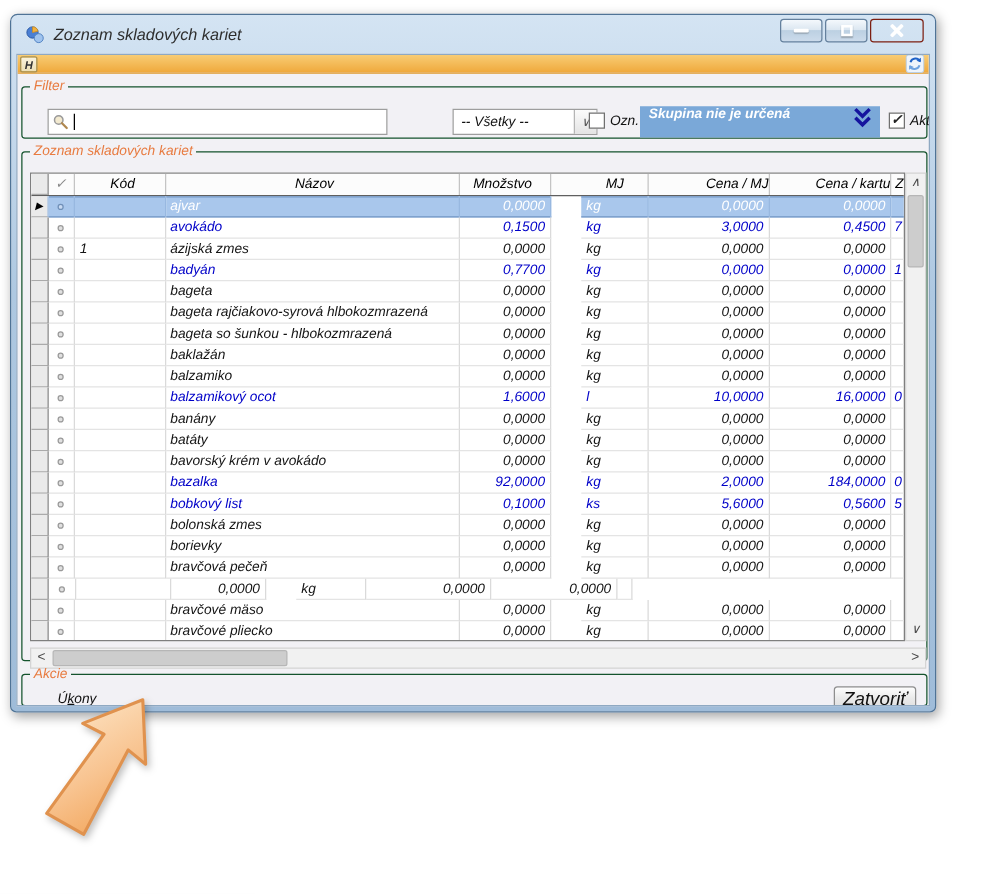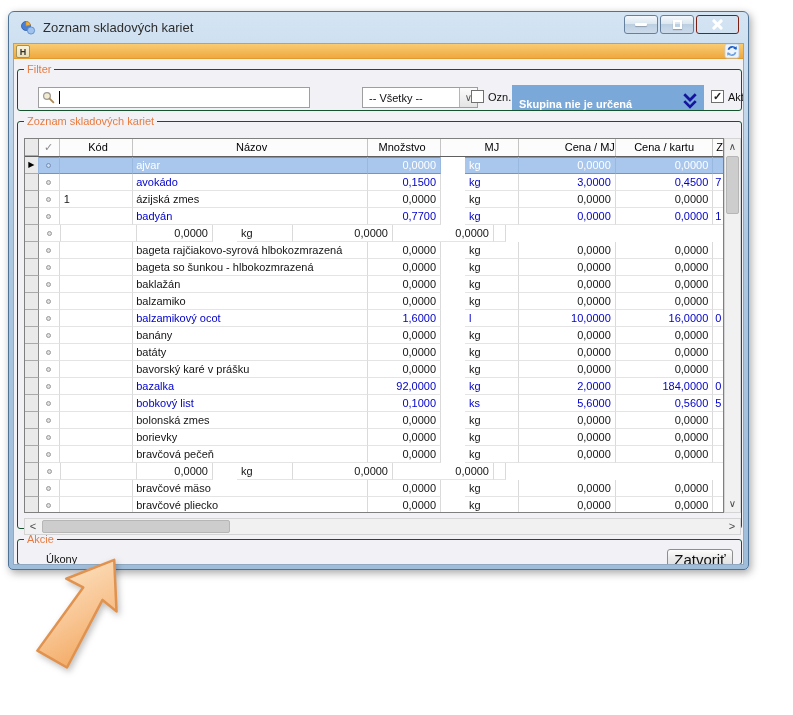--- a/index.html
+++ b/index.html
@@ -5,20 +5,21 @@
   * { margin:0; padding:0; box-sizing:border-box; }
   body { background:#ffffff; font-family:"Liberation Sans", sans-serif; }
   .page { position:relative; width:793px; height:715px; background:#ffffff; overflow:hidden; }
 
   
   .window {
     position:absolute; left:8px; top:11px; width:741px; height:559px;
     background:linear-gradient(#d4e4f3, #aec8e1 40%, #9fbcd9);
     border:1px solid #4f7396; border-radius:6px 6px 5px 5px;
     box-shadow:2px 3px 9px rgba(0,0,0,0.35);
+    font-style:italic;
   }
   .titlebar { position:relative; height:31px; }
   .app-icon { position:absolute; left:11px; top:8px; width:16px; height:16px; }
   .window-title { position:absolute; left:34px; top:0; line-height:31px; font-size:13px; color:#2e2e2e; }
   .win-buttons { position:absolute; right:9px; top:3px; display:flex; gap:2px; }
   .win-btn {
     width:34px; height:19px; border:1px solid #5f7villa-a; border-radius:3px;
     display:flex; align-items:center; justify-content:center; cursor:default;
   }
   .win-btn.minmax { border:1px solid #64809d; background:linear-gradient(#f4f8fc, #dce7f1 45%, #bcd0e2 50%, #ccdbeb); }
@@ -78,21 +79,21 @@
   .checkbox {
     width:13px; height:13px; background:#fff; border:1px solid #707070;
     display:inline-flex; align-items:center; justify-content:center;
     font-size:11px; line-height:11px; color:#222; font-weight:bold;
   }
   .ozn-wrap { position:absolute; left:453px; top:15px; display:flex; align-items:center; gap:4px; }
   .akt-wrap { position:absolute; left:693px; top:15px; display:flex; align-items:center; gap:4px; }
   .cb-label { font-size:11px; color:#111; }
   .banner {
     position:absolute; left:494px; top:10px; width:192px; height:25px;
-    background:#7aa8d8; display:flex; align-items:flex-end;
+    background:#7aa8d8; display:flex; align-items:flex-start;
   }
   .banner-text { flex:1; padding-left:7px; font-size:11px; font-weight:bold; color:#ffffff; }
   .banner-chevrons { width:16px; margin-right:6px; }
 
   
   .grid-wrap { position:absolute; left:6px; top:11px; width:700px; height:375px;
     border:1px solid #7f7f7f; background:#fff; overflow:hidden; }
   .grid-row, .grid-header { display:flex; width:700px; }
   .grid-header { height:18px; background:#fcfcfc; border-bottom:1px solid #5f5f5f; }
   .hcell { font-size:11px; color:#000; text-align:center; line-height:17px;
@@ -232,21 +233,21 @@
 
         <div class="grid-wrap">
           <div class="grid-header">
             <div class="hcell c-sel"></div>
             <div class="hcell c-chk" style="color:#8a8a8a;">✓</div>
             <div class="hcell c-kod">Kód</div>
             <div class="hcell c-naz">Názov</div>
             <div class="hcell c-mno" style="text-align:center;">Množstvo</div>
             <div class="hcell c-mj" style="text-align:center; padding-left:0;">MJ</div>
             <div class="hcell c-cmj" style="text-align:right; padding-right:0;">Cena / MJ</div>
-            <div class="hcell c-cka" style="text-align:center; padding-right:0;">Cena / kartu</div>
+            <div class="hcell c-cka" style="text-align:right; padding-right:0;">Cena / kartu</div>
             <div class="hcell c-z">Z</div>
           </div>
           <div>
               <div class="grid-row row-selected">
                 <div class="cell c-sel">▶</div>
                 <div class="cell c-chk">
                   <span class="dot"></span>
                 </div>
                 <div class="cell c-kod"></div>
                 <div class="cell c-naz">ajvar</div>
@@ -294,20 +295,21 @@
                 <div class="cell c-cmj">0,0000</div>
                 <div class="cell c-cka">0,0000</div>
                 <div class="cell c-z">1</div>
               </div>
               <div class="grid-row row-normal">
                 <div class="cell c-sel"></div>
                 <div class="cell c-chk">
                   <span class="dot"></span>
                 </div>
                 <div class="cell c-kod"></div>
+                <div class="cell c-naz">bageta</div>
                 <div class="cell c-mno">0,0000</div>
                 <div class="cell c-mj">kg</div>
                 <div class="cell c-cmj">0,0000</div>
                 <div class="cell c-cka">0,0000</div>
                 <div class="cell c-z"></div>
               </div>
               <div class="grid-row row-normal">
                 <div class="cell c-sel"></div>
                 <div class="cell c-chk">
                   <span class="dot"></span>
@@ -397,21 +399,21 @@
                 <div class="cell c-cmj">0,0000</div>
                 <div class="cell c-cka">0,0000</div>
                 <div class="cell c-z"></div>
               </div>
               <div class="grid-row row-normal">
                 <div class="cell c-sel"></div>
                 <div class="cell c-chk">
                   <span class="dot"></span>
                 </div>
                 <div class="cell c-kod"></div>
-                <div class="cell c-naz">bavorský karé v prášku</div>
+                <div class="cell c-naz">bavorský krém v avokádo</div>
                 <div class="cell c-mno">0,0000</div>
                 <div class="cell c-mj">kg</div>
                 <div class="cell c-cmj">0,0000</div>
                 <div class="cell c-cka">0,0000</div>
                 <div class="cell c-z"></div>
               </div>
               <div class="grid-row row-blue">
                 <div class="cell c-sel"></div>
                 <div class="cell c-chk">
                   <span class="dot"></span>

